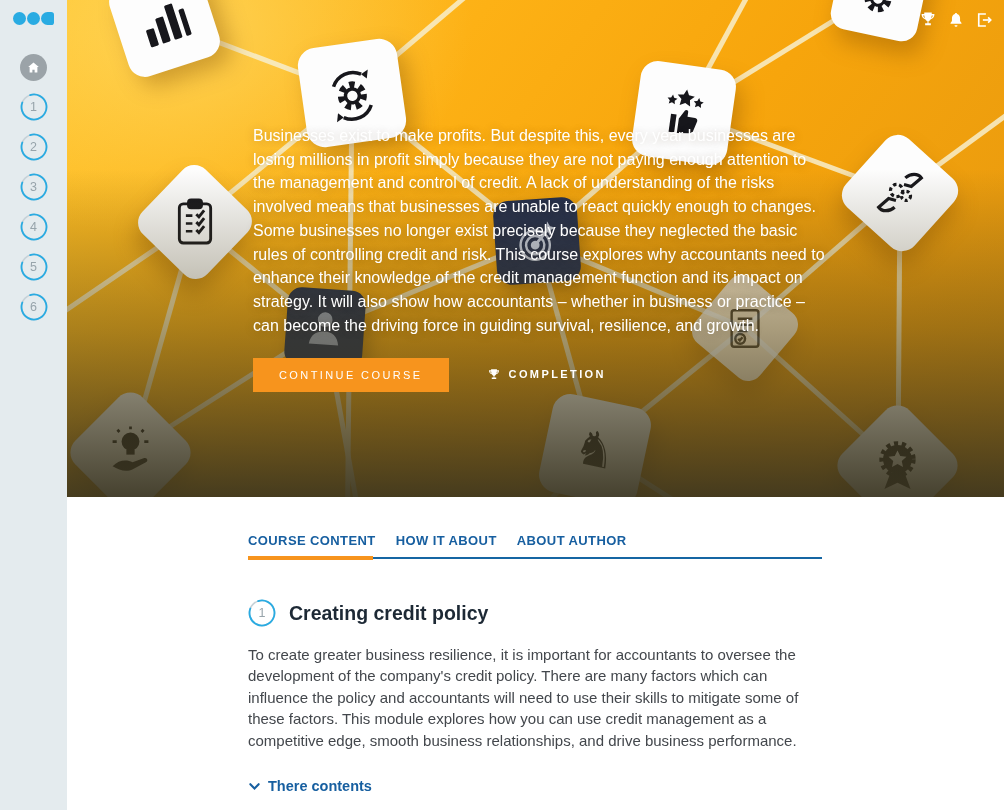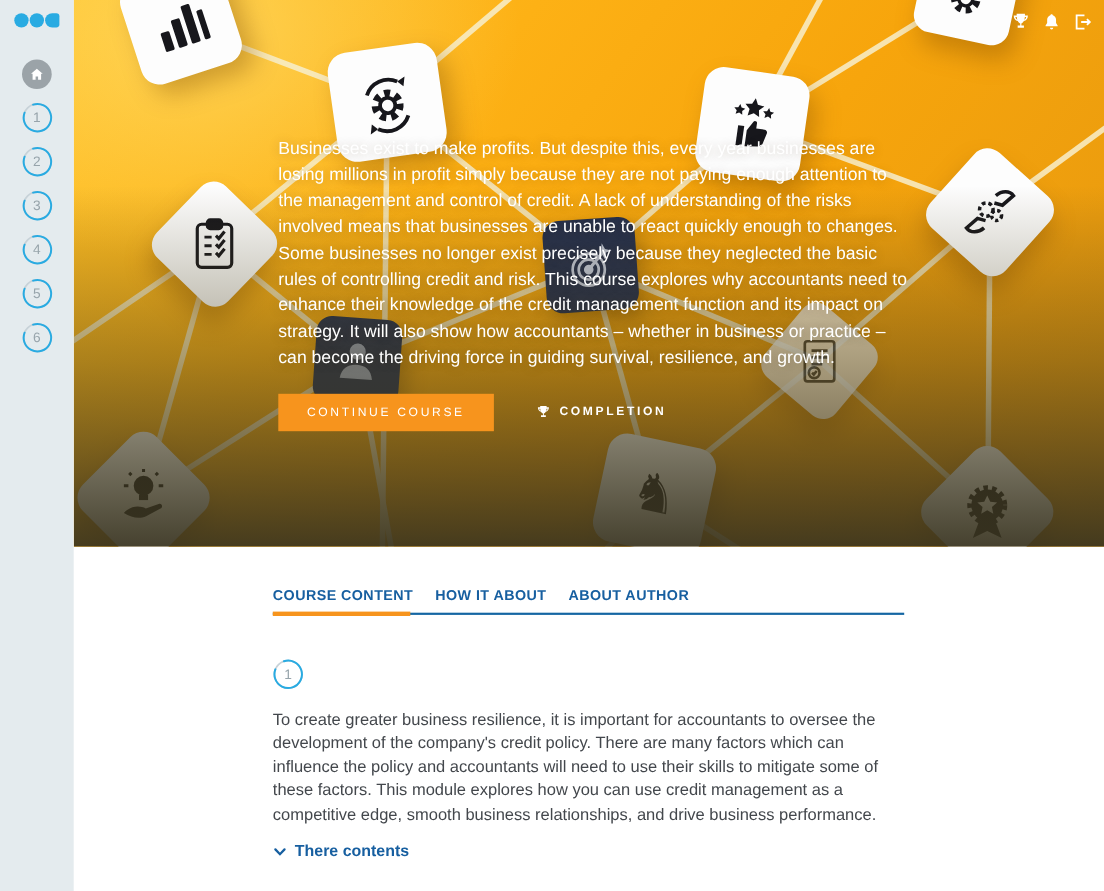--- a/index.html
+++ b/index.html
@@ -54,21 +54,21 @@
   .tabs{position:relative;width:574px;border-bottom:2px solid #1566a3;display:flex;gap:20px;padding-bottom:9px}
   .tab{font-size:13px;font-weight:bold;color:#175fa0;letter-spacing:.4px;cursor:pointer;white-space:nowrap}
   .active-bar{position:absolute;left:0;bottom:-3px;width:125px;height:4px;background:#f7941d}
   .module{margin-top:40px}
   .module-head{display:flex;align-items:center;gap:13px}
   .module-num{width:28px;height:28px;position:relative;flex:0 0 28px}
   .module-num svg{position:absolute;inset:0}
   .module-num .num{position:absolute;inset:0;display:flex;align-items:center;justify-content:center;
                    font-size:12.5px;color:#97a4ab}
   .module-title{font-size:19.5px;font-weight:bold;color:#1d2935}
-  .module-desc{margin:17px 0 0;font-size:15px;line-height:21.4px;color:#43474c;width:578px}
+  .module-desc{margin:17px 0 12px;font-size:15px;line-height:21.4px;color:#43474c;width:578px}
   .module-contents{margin-top:15px;display:inline-flex;align-items:center;gap:7px;color:#175fa0;
                    font-size:14.5px;font-weight:bold;cursor:pointer}
 </style>
 </head>
 <body>
 
 <aside class="sidebar">
   <div class="logo">
     <span class="dot d1"></span>
       <span class="dot d2"></span>
@@ -300,20 +300,21 @@
 
     <div class="module">
       <div class="module-head">
         <span class="module-num">
           <svg viewBox="0 0 28 28">
               <circle cx="14" cy="14" r="12.5" fill="none" stroke="#c7d2d8" stroke-width="1.6"></circle>
               <circle cx="14" cy="14" r="12.5" fill="none" stroke="#29abe2" stroke-width="1.8" stroke-dasharray="67 11.5" stroke-linecap="round" transform="rotate(252 14 14)"></circle>
             </svg>
           <span class="num">1</span>
         </span>
+        <span class="module-title">Creating credit policy</span>
       </div>
       <p class="module-desc">To create greater business resilience, it is important for accountants to oversee the development of the company's credit policy. There are many factors which can influence the policy and accountants will need to use their skills to mitigate some of these factors. This module explores how you can use credit management as a competitive edge, smooth business relationships, and drive business performance.</p>
       <div class="module-contents">
         <svg viewBox="0 0 14 14" width="13" height="13">
             <path d="M2.5 4.5L7 9.2l4.5-4.7" stroke="#175fa0" stroke-width="2.2" fill="none" stroke-linecap="round"></path>
           </svg>
         <span>There contents</span>
       </div>
     </div>
   </section>

